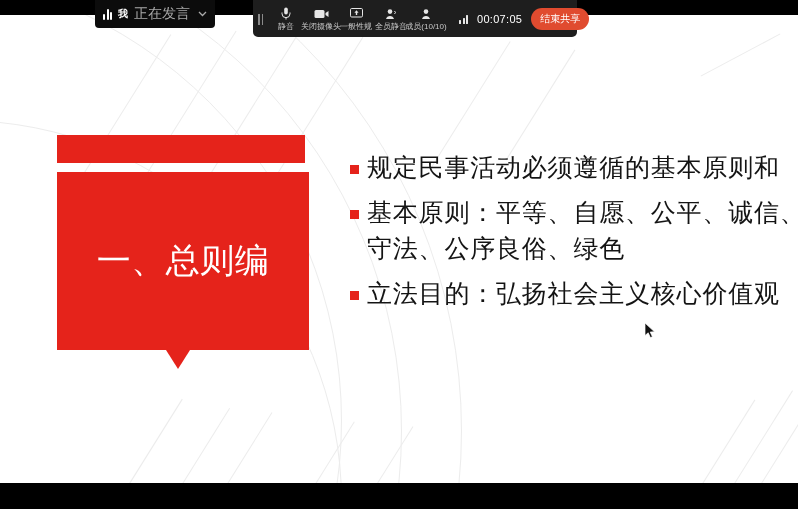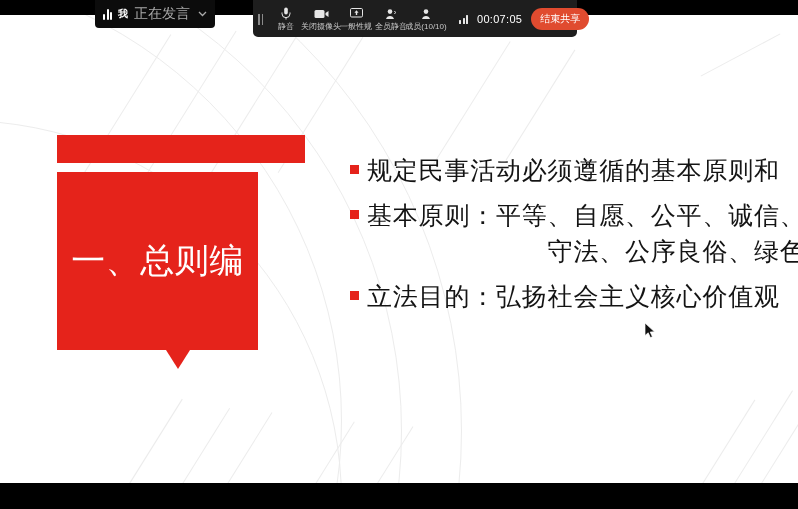--- a/index.html
+++ b/index.html
@@ -61,42 +61,42 @@
     font-family:"Liberation Sans",sans-serif;white-space:nowrap;line-height:10px;
   }
 
   
   .slide{position:absolute;inset:0;}
   .callout-top{
     position:absolute;left:57px;top:135px;width:248px;height:28px;
     background:var(--accent,#e5231b);
   }
   .callout-box{
-    position:absolute;left:57px;top:172px;width:201px;height:178px;
+    position:absolute;left:57px;top:172px;width:252px;height:178px;
     background:var(--accent,#e5231b);
     display:flex;align-items:center;justify-content:center;
   }
   .callout-tail{
     position:absolute;left:166px;top:350px;width:0;height:0;
     border-left:12px solid transparent;border-right:12px solid transparent;
     border-top:19px solid var(--accent,#e5231b);
   }
   .slide-title{
     color:#fff;font-size:34px;font-family:"Liberation Serif","DejaVu Serif",serif;
     letter-spacing:0.5px;white-space:nowrap;
   }
   .bullets{position:absolute;left:350px;top:152px;width:440px;}
   .bullet{display:flex;margin-bottom:9px;}
   .bullet-sq{
     flex:0 0 9px;width:9px;height:9px;background:var(--accent,#e5231b);
     margin-top:13px;margin-right:8px;
   }
   .bullet-text{
-    font-family:Liberation Sans, sans-serif;
-    font-size:25px;line-height:36px;color:#141414;letter-spacing:0.8px;text-align:right;
+    font-family:Liberation Mono, monospace;
+    font-size:25px;line-height:36px;color:#141414;letter-spacing:0.8px;
   }
   .bullet-text .line{display:block;white-space:nowrap;}
 
   
   .cursor{position:absolute;left:644px;top:322px;z-index:6;}
 </style>
 </head>
 <body>
 
 <div class="screen">

